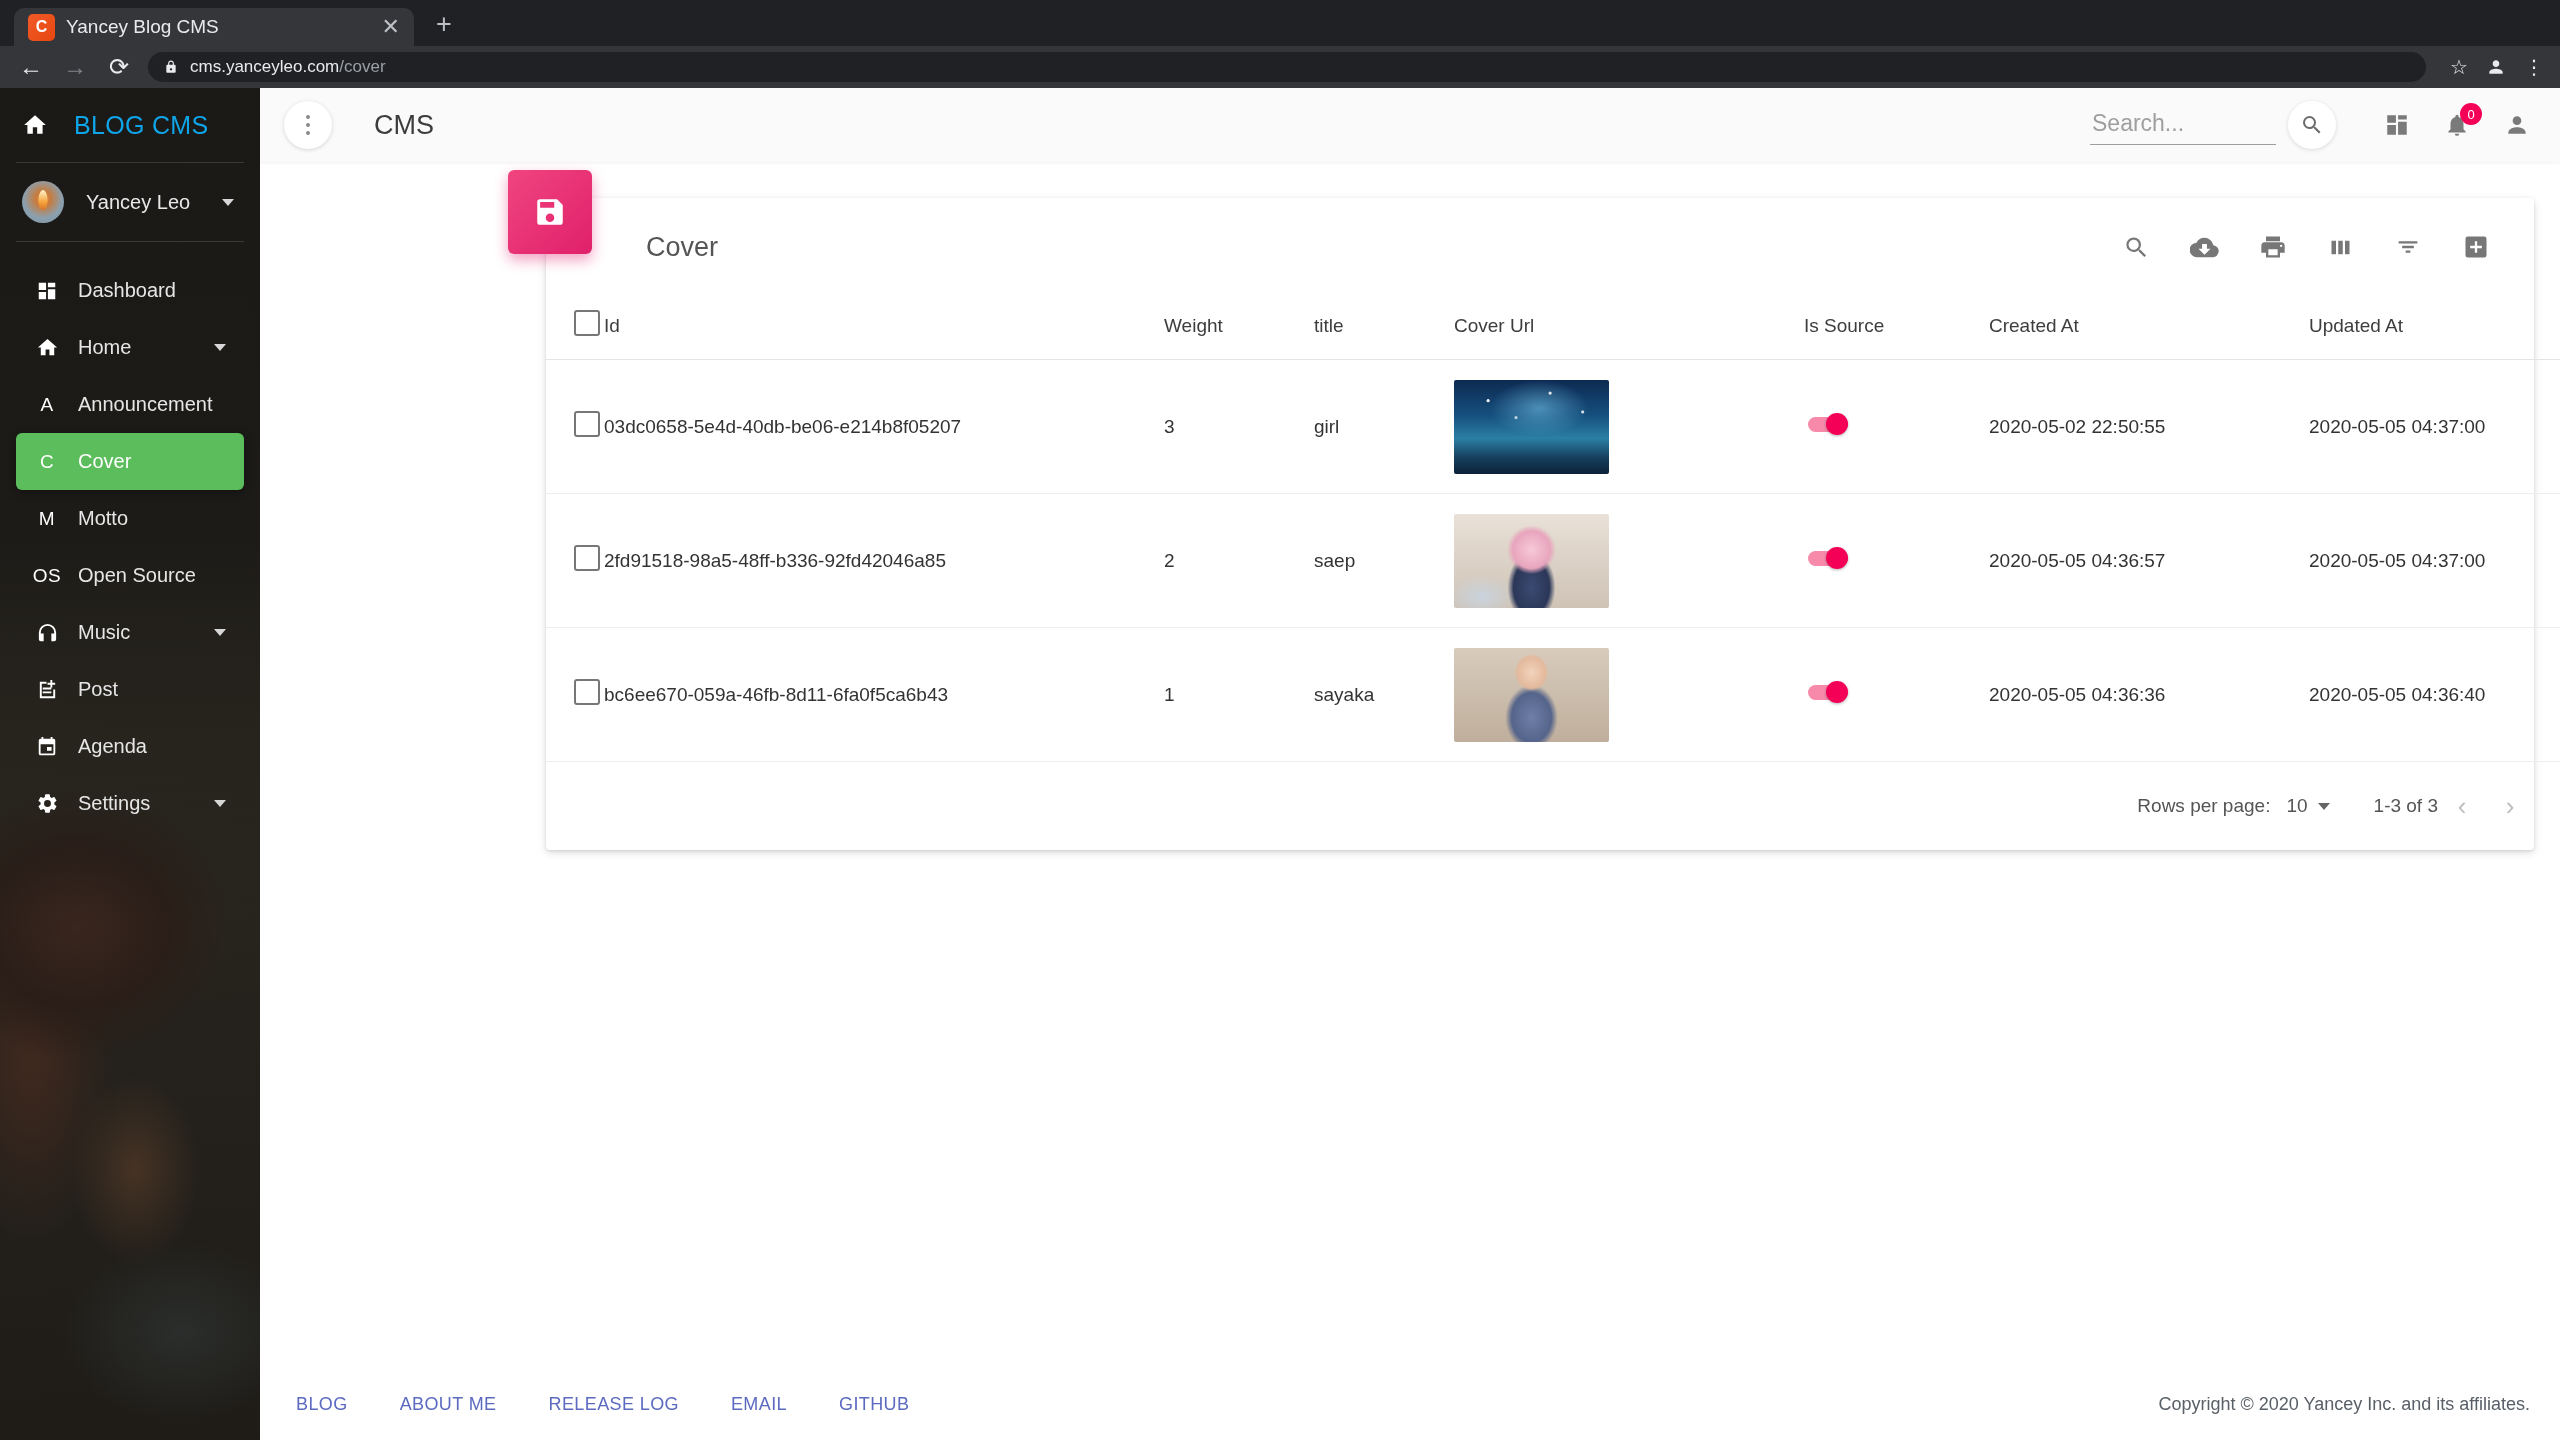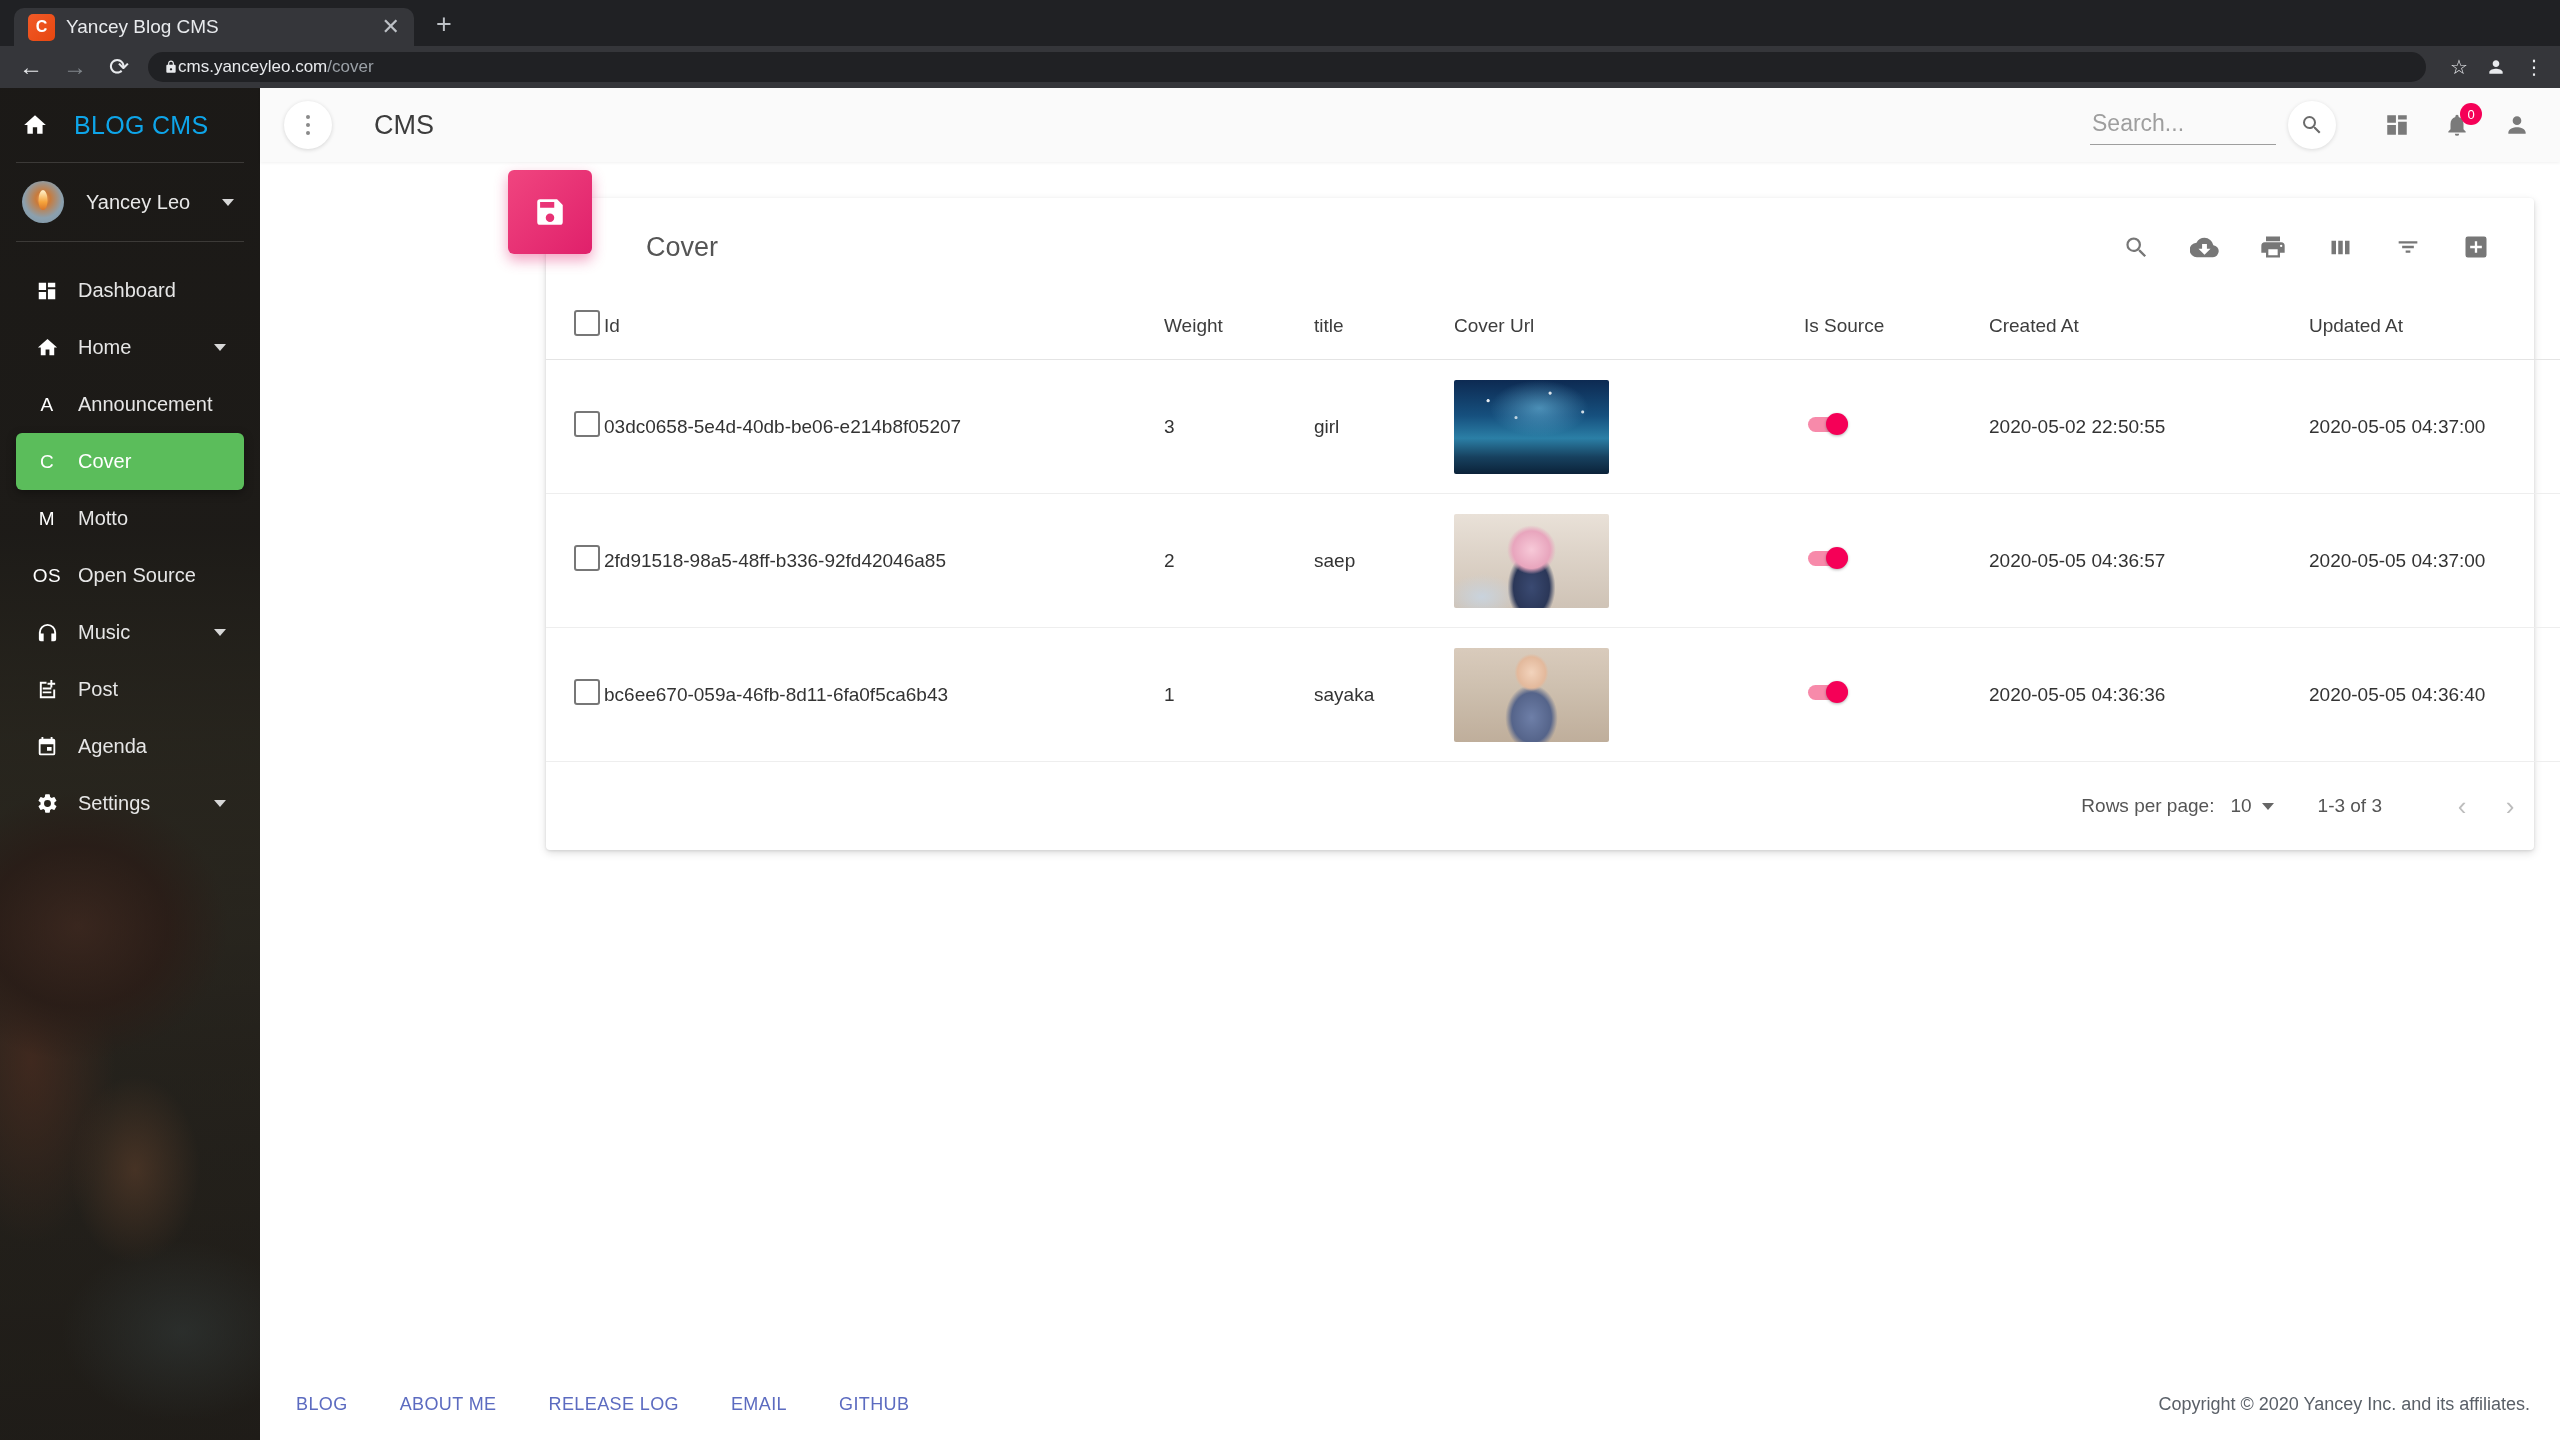--- a/index.html
+++ b/index.html
@@ -31,21 +31,21 @@
   .newtab { color: #bdc1c6; font-size: 27px; margin: 0 0 6px 22px; cursor: pointer; }
 
   .omnibar {
     height: 42px; background: #35363a; display: flex; align-items: center;
     padding: 0 16px; gap: 14px; flex: 0 0 42px;
   }
   .nav-ico { color: #e8eaed; font-size: 24px; width: 30px; text-align: center; cursor: pointer; }
   .nav-ico.dim { color: #80868b; }
   .urlbox {
     flex: 1; height: 30px; background: #202124; border-radius: 16px;
-    display: flex; align-items: center; padding: 0 16px; 
+    display: flex; align-items: center; padding: 0 16px; gap: 12px;
   }
   .lock { color: #e8eaed; font-size: 14px; }
   .url { color: #e8eaed; font-size: 17px; white-space: nowrap; }
   .url .path { color: #9aa0a6; }
   .omni-right { display: flex; align-items: center; gap: 18px; padding-left: 10px; }
   .omni-right span { color: #e8eaed; font-size: 20px; cursor: pointer; }
 
   
   .viewport { flex: 1; display: flex; position: relative; background: #fff; overflow: hidden; }
 
@@ -221,21 +221,21 @@
     background: #f50057; box-shadow: 0 1px 3px rgba(0,0,0,.3);
   }
 
   .pagination {
     height: 88px; display: flex; align-items: center; justify-content: flex-end;
     gap: 0; font-size: 19px; color: #555;
   }
   .rpp-label { margin-right: 16px; }
   .rpp-select { display: flex; align-items: center; gap: 10px; cursor: pointer; margin-right: 44px; }
   .rpp-caret { width: 0; height: 0; border-left: 6px solid transparent; border-right: 6px solid transparent; border-top: 7px solid #666; }
-  .range { margin-right: 56px; }
+  .range { }
   .pg-btn { width: 48px; height: 48px; display: flex; align-items: center; justify-content: center;
             color: #bdbdbd; font-size: 26px; cursor: pointer; }
 
   
   .footer {
     position: absolute; left: 0; right: 0; bottom: 0; height: 72px;
     display: flex; align-items: center; padding: 0 30px 0 36px; background: #fff;
   }
   .footer-links { display: flex; gap: 52px; }
   .footer-link { color: #5c6bc0; font-size: 18px; letter-spacing: .4px; cursor: pointer; }

